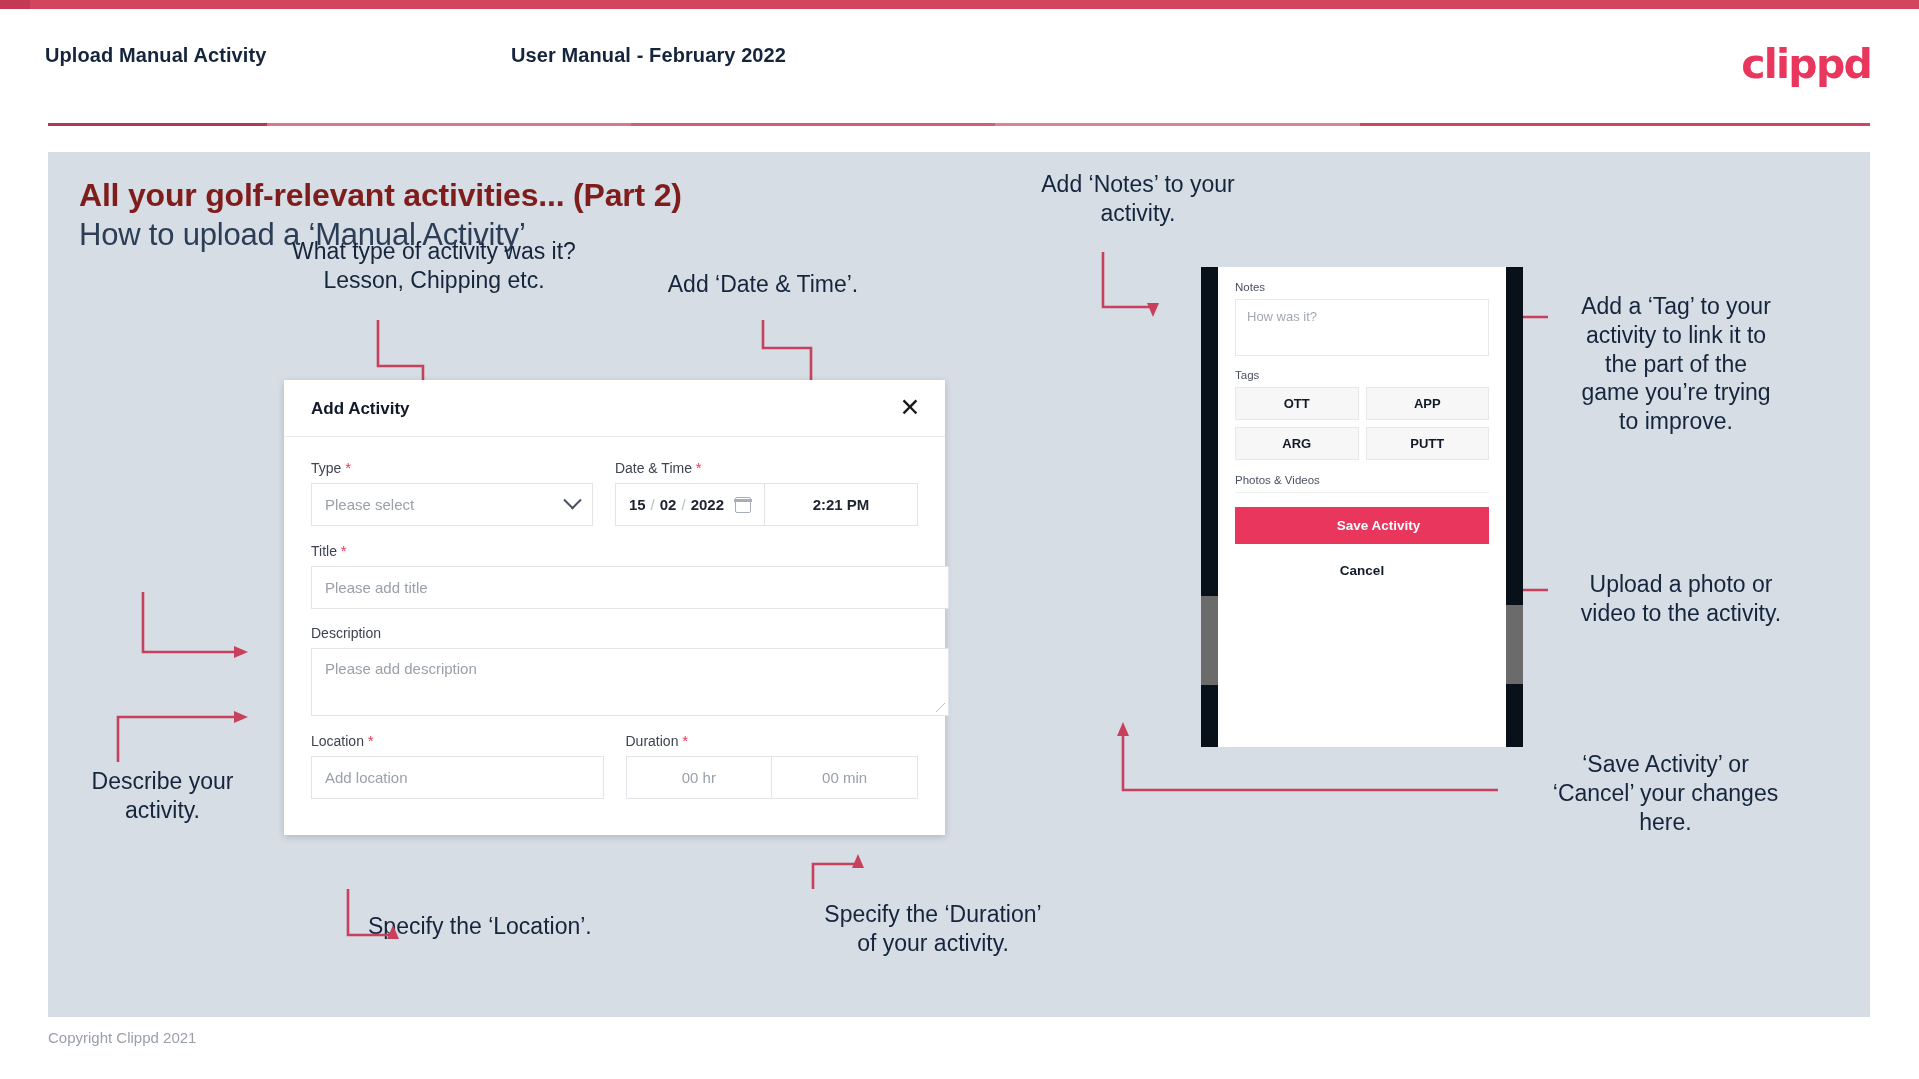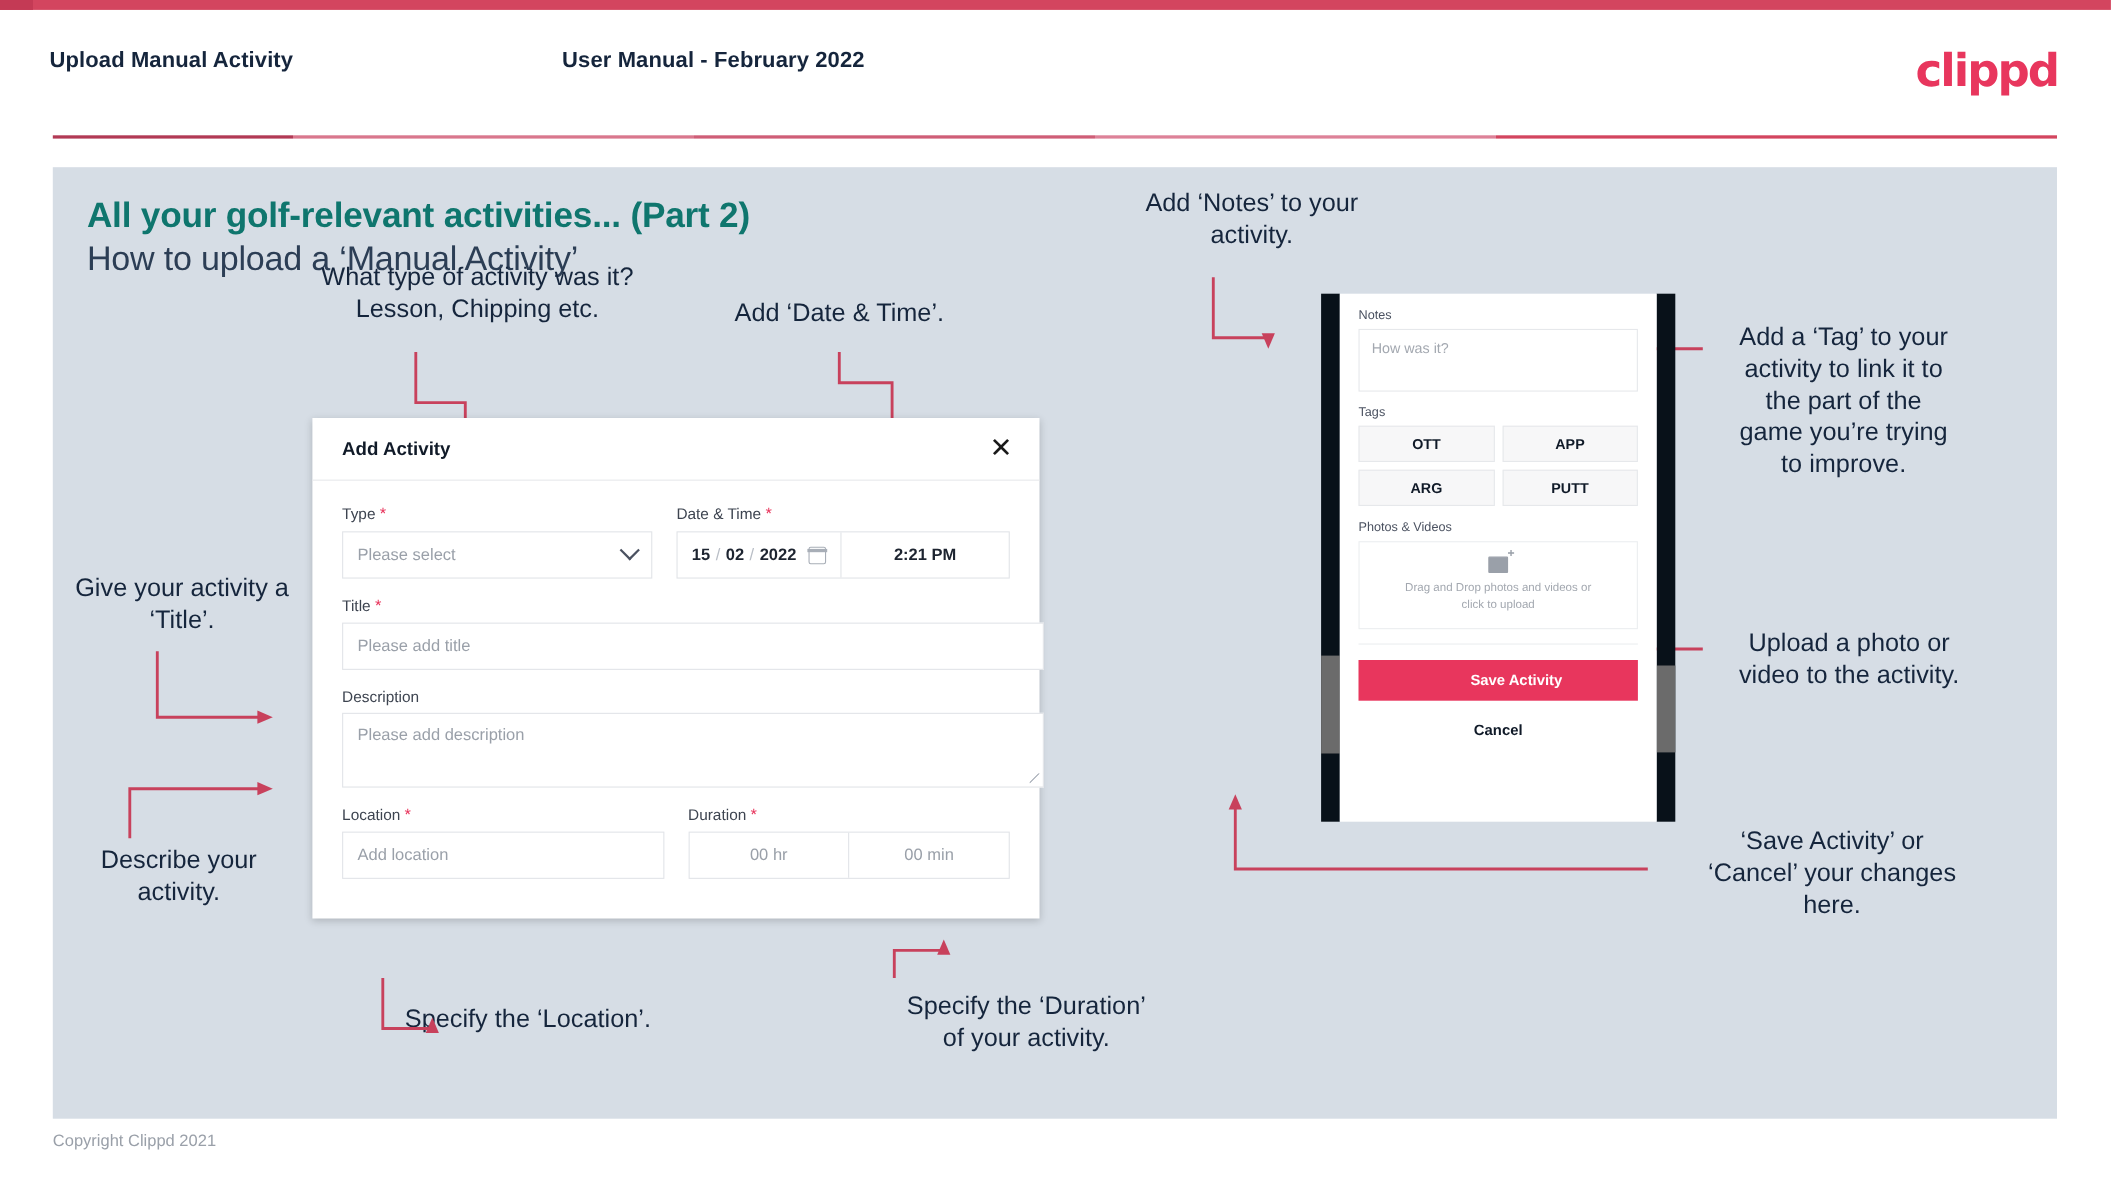--- a/index.html
+++ b/index.html
@@ -58,21 +58,21 @@
 
   
   .slide {
     position: absolute; left: 48px; top: 152px;
     width: 1822px; height: 865px;
     background: #d6dde5;
   }
 
   .slide-title {
     position: absolute; left: 31px; top: 25px;
-    font-size: 32px; font-weight: 700; color: #0f766e;
+    font-size: 32px; font-weight: 700; color: #7f1d1d;
     letter-spacing: -.2px;
   }
   .slide-subtitle {
     position: absolute; left: 31px; top: 65px;
     font-size: 31px; font-weight: 400; color: #2c3e55;
     letter-spacing: -.2px;
   }
 
   
   .anno {
@@ -273,21 +273,20 @@
 
   <div class="slide">
 
     <div class="slide-title">All your golf-relevant activities... (Part 2)</div>
     <div class="slide-subtitle">How to upload a ‘Manual Activity’</div>
 
     <div class="anno center" style="left:236px; top:85px; width:300px;">What type of activity was it?<br>Lesson, Chipping etc.</div>
 
     <div class="anno center" style="left:600px; top:118px; width:230px;">Add ‘Date &amp; Time’.</div>
 
-    <div class="anno center" style="left:10px; top:368px; width:215px;">Give your activity a<br>‘Title’.</div>
 
     <div class="anno center" style="left:12px; top:615px; width:205px;">Describe your<br>activity.</div>
 
     <div class="anno" style="left:320px; top:760px; width:300px;">Specify the ‘Location’.</div>
 
     <div class="anno center" style="left:760px; top:748px; width:250px;">Specify the ‘Duration’<br>of your activity.</div>
 
     <div class="anno center" style="left:975px; top:18px; width:230px;">Add ‘Notes’ to your<br>activity.</div>
 
     <div class="anno center" style="left:1508px; top:140px; width:240px;">Add a ‘Tag’ to your<br>activity to link it to<br>the part of the<br>game you’re trying<br>to improve.</div>
@@ -412,24 +411,20 @@
 
         <div class="p-label">Tags</div>
         <div class="tags">
           <div class="tag">OTT</div>
           <div class="tag">APP</div>
           <div class="tag">ARG</div>
           <div class="tag">PUTT</div>
         </div>
 
         <div class="p-label">Photos &amp; Videos</div>
-        <div class="drop">
-          <div class="drop-ico"></div>
-          <div class="drop-txt">Drag and Drop photos and videos or<br>click to upload</div>
-        </div>
 
         <div class="hr"></div>
 
         <div class="save-btn">Save Activity</div>
         <div class="cancel-btn">Cancel</div>
       </div>
     </div>
 
   </div>
 

